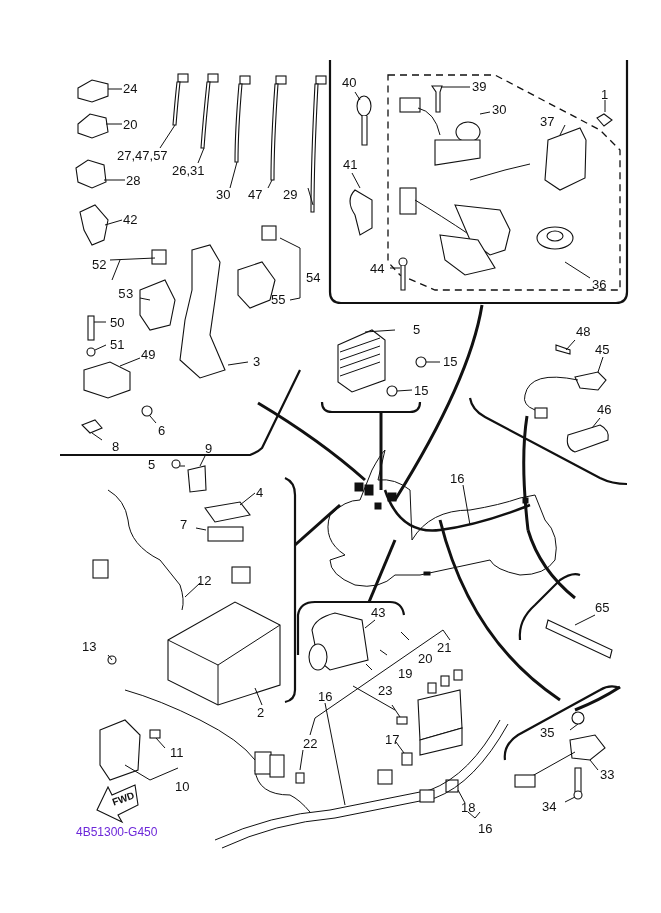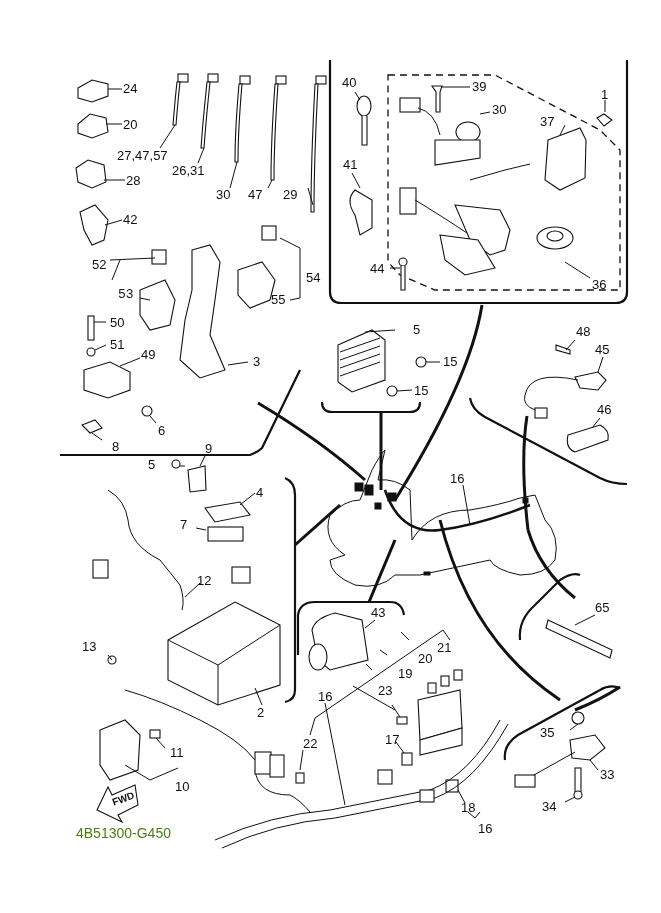--- a/index.html
+++ b/index.html
@@ -1,19 +1,19 @@
 <!DOCTYPE html>
 <html><head>
 <meta charset="utf-8">
 <style>
   html, body { margin:0; padding:0; background:#ffffff; }
   body { width:661px; height:913px; position:relative; overflow:hidden; font-family:"Liberation Sans", sans-serif; color:#111; }
   #diagram { position:absolute; left:0; top:0; width:661px; height:913px; }
   .lbl { position:absolute; font-size:13px; line-height:14px; color:#111; white-space:nowrap; font-family:"Liberation Sans", sans-serif; }
-  .code { position:absolute; font-size:14px; color:#4d7c0f; font-family:"Liberation Sans", sans-serif; }
+  .code { position:absolute; font-size:12px; color:#6d28d9; font-family:"Liberation Sans", sans-serif; }
   svg .ln { stroke:#111; stroke-width:1; fill:none; }
   svg .thick { stroke:#111; stroke-width:3; fill:none; }
   svg .panel { stroke:#111; stroke-width:2.2; fill:none; }
   svg .dash { stroke:#111; stroke-width:1.3; fill:none; stroke-dasharray:7 5; }
   svg .part { stroke:#111; stroke-width:1.1; fill:#fff; }
   svg .dark { fill:#111; stroke:#111; }
 </style>
 </head>
 <body>
 

